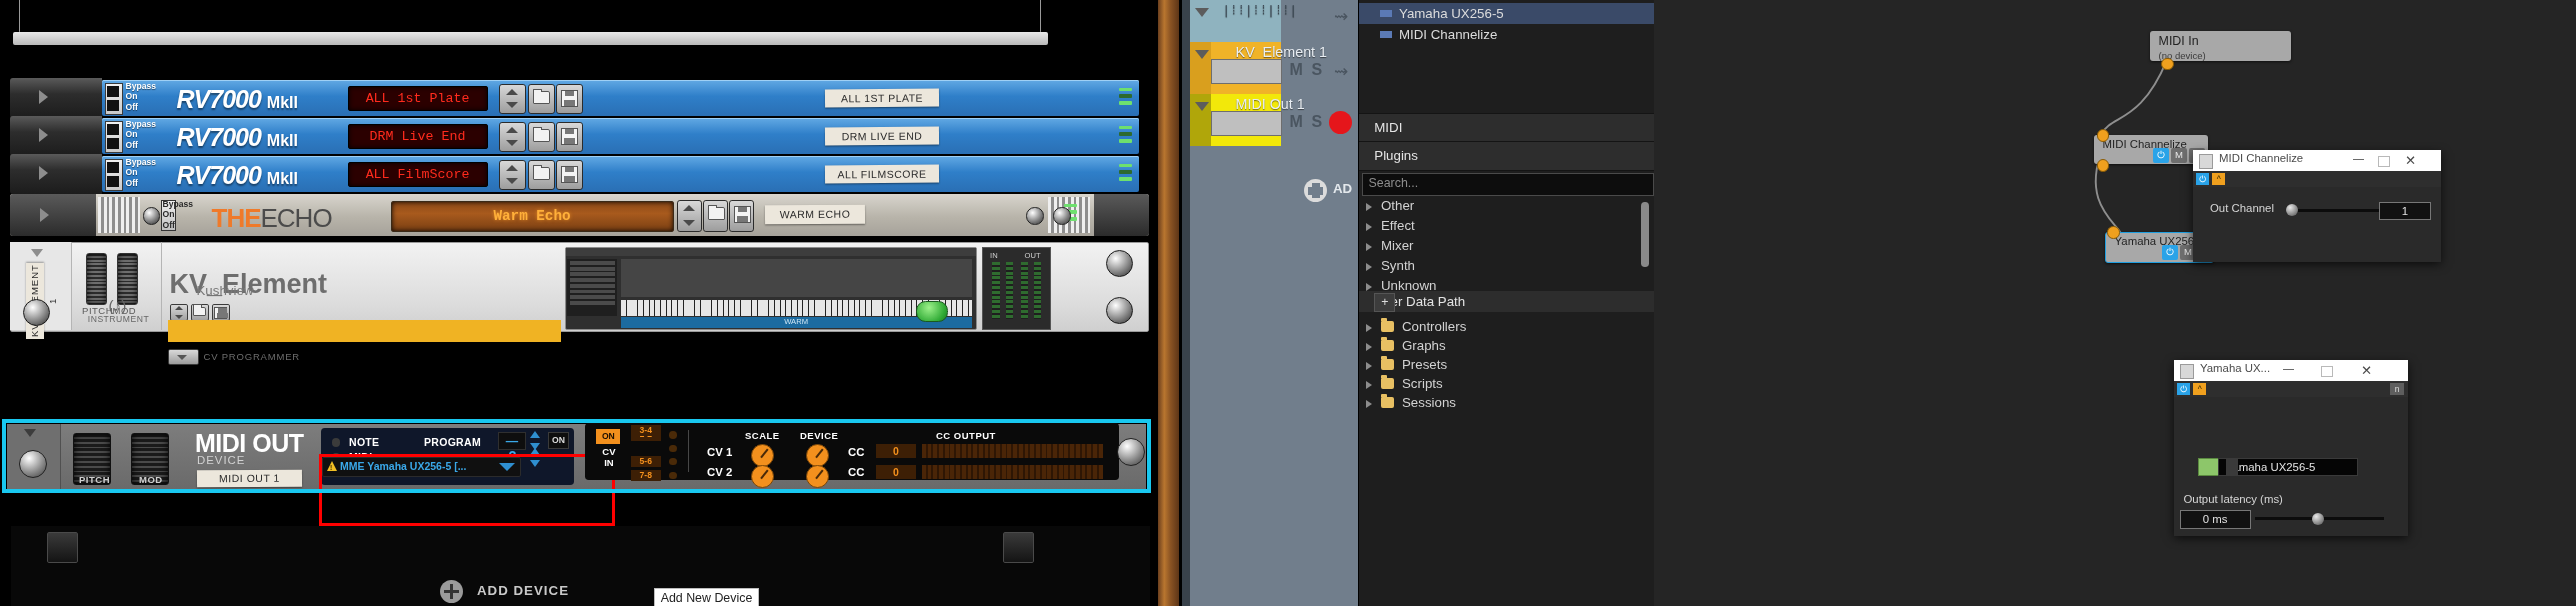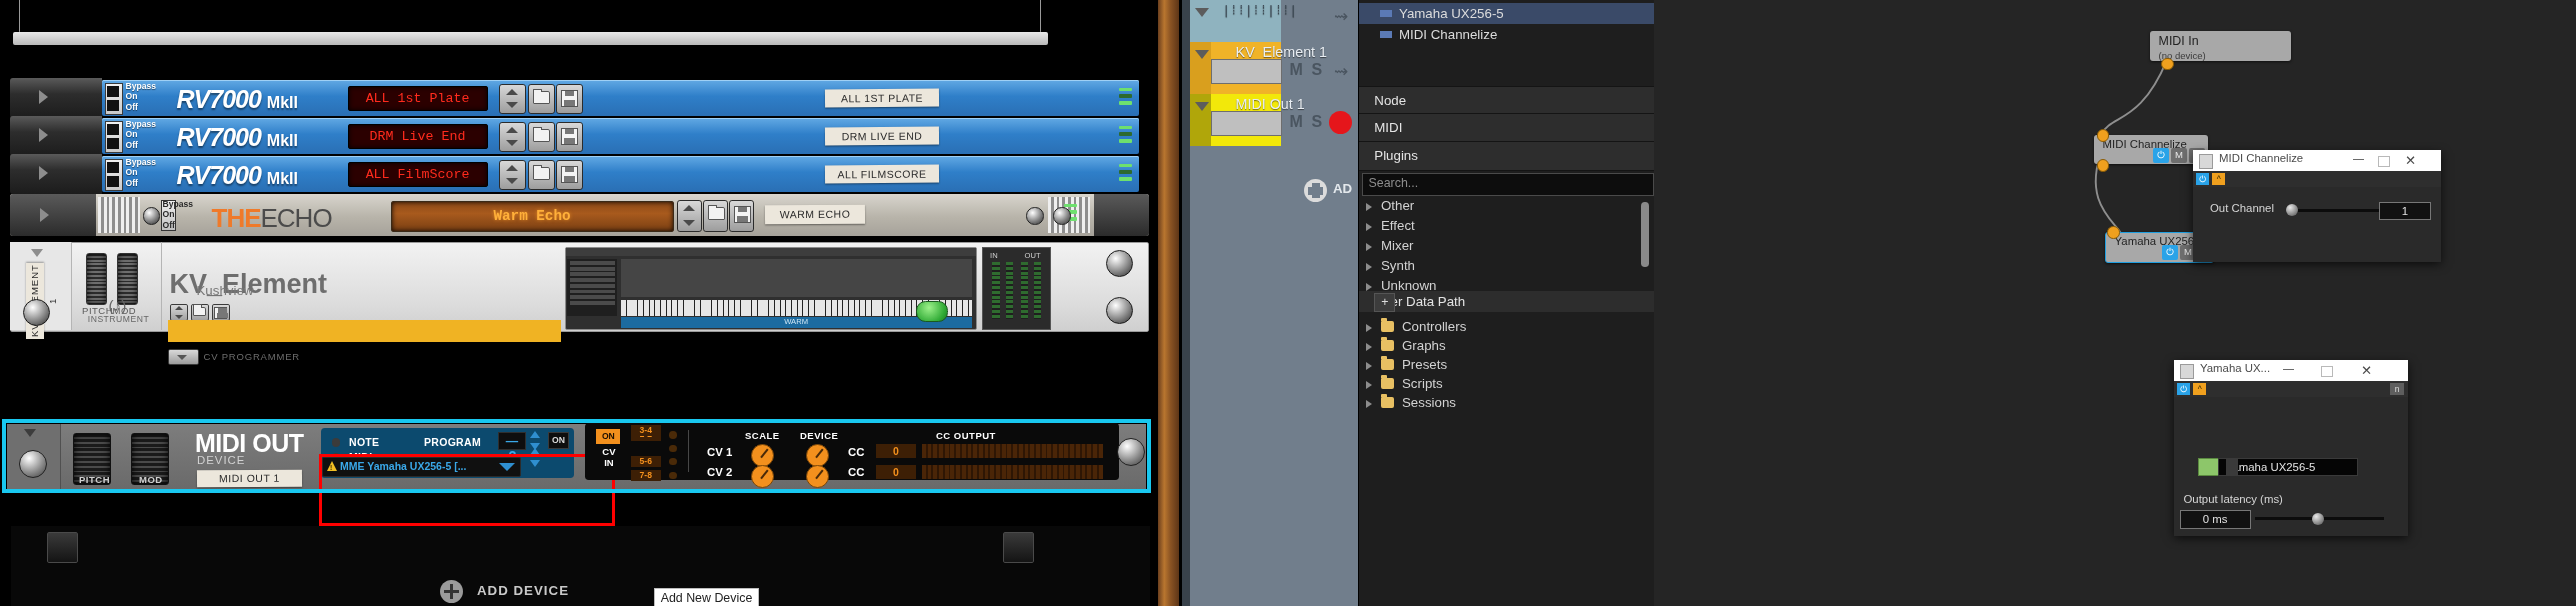--- a/index.html
+++ b/index.html
@@ -174,21 +174,21 @@
      background:repeating-linear-gradient(180deg,#1a1a1a 0 2.9px,#4a4a4a 2.9px 4.8px);
      box-shadow:inset 0 0 7.6px rgba(0,0,0,.9);}
   #mout .dkwheel.w1{left:67px;}
   #mout .dkwheel.w2{left:124px;}
   #mout .wlab{position:absolute;top:51px;color:#cfcfcf;font-size:9.5px;letter-spacing:0.5px;font-weight:bold;}
   #mout .wlab.a{left:72px;}
   #mout .wlab.b{left:133px;}
   #mout .big{position:absolute;left:189px;top:4.8px;color:#fff;font-size:25px;font-weight:bold;letter-spacing:-0.5px;}
   #mout .sub{position:absolute;left:191px;top:30.5px;color:#d2d2d2;font-size:11.4px;letter-spacing:1px;}
   #mout .tape{left:191px;top:46px;width:105px;height:17px;line-height:17px;font-size:10.5px;}
-  #mout .black{position:absolute;left:315px;top:3.8px;width:253px;height:50px;background:#0c4a6e;border-radius:3.8px;}
+  #mout .black{position:absolute;left:315px;top:3.8px;width:253px;height:57px;background:#0f172a;border-radius:3.8px;}
   #mout .dot{position:absolute;width:8.6px;height:8.6px;border-radius:50%;background:#3b3b3b;}
   #mout .black .lab{position:absolute;color:#fff;font-size:10.5px;font-weight:bold;letter-spacing:0.3px;}
   #mout .numbox{position:absolute;background:#0e0e0e;border:1px solid #2f2f2f;color:#3aa8e8;
      font-weight:bold;font-size:12.4px;text-align:center;}
   #mout .updn{position:absolute;width:12.4px;height:19px;}
   #mout .updn .u{position:absolute;top:0;left:0;width:0;height:0;border-left:5.7px solid transparent;
      border-right:5.7px solid transparent;border-bottom:7.6px solid #2f8fd0;}
   #mout .updn .d{position:absolute;bottom:0;left:0;width:0;height:0;border-left:5.7px solid transparent;
      border-right:5.7px solid transparent;border-top:7.6px solid #2f8fd0;}
   #mout .onbox{position:absolute;background:#0e0e0e;border:1px solid #3a3a3a;color:#dcdcdc;
@@ -647,23 +647,20 @@
   <div id="panelB">
     <div class="bl-item sel" style="top:2.9px">
       <span class="sq"></span>
       <span class="tx">Yamaha UX256-5</span>
     </div>
     <div class="bl-item" style="top:24px">
       <span class="sq"></span>
       <span class="tx">MIDI Channelize</span>
     </div>
 
-    <div class="sect" style="top:86px">
-        <span>Node</span>
-      </div>
     <div class="sect" style="top:113px">
         <span>MIDI</span>
       </div>
     <div class="sect" style="top:141px">
         <span>Plugins</span>
       </div>
 
     <div id="searchbox" style="top:173px">
       <span>Search...</span>
     </div>

